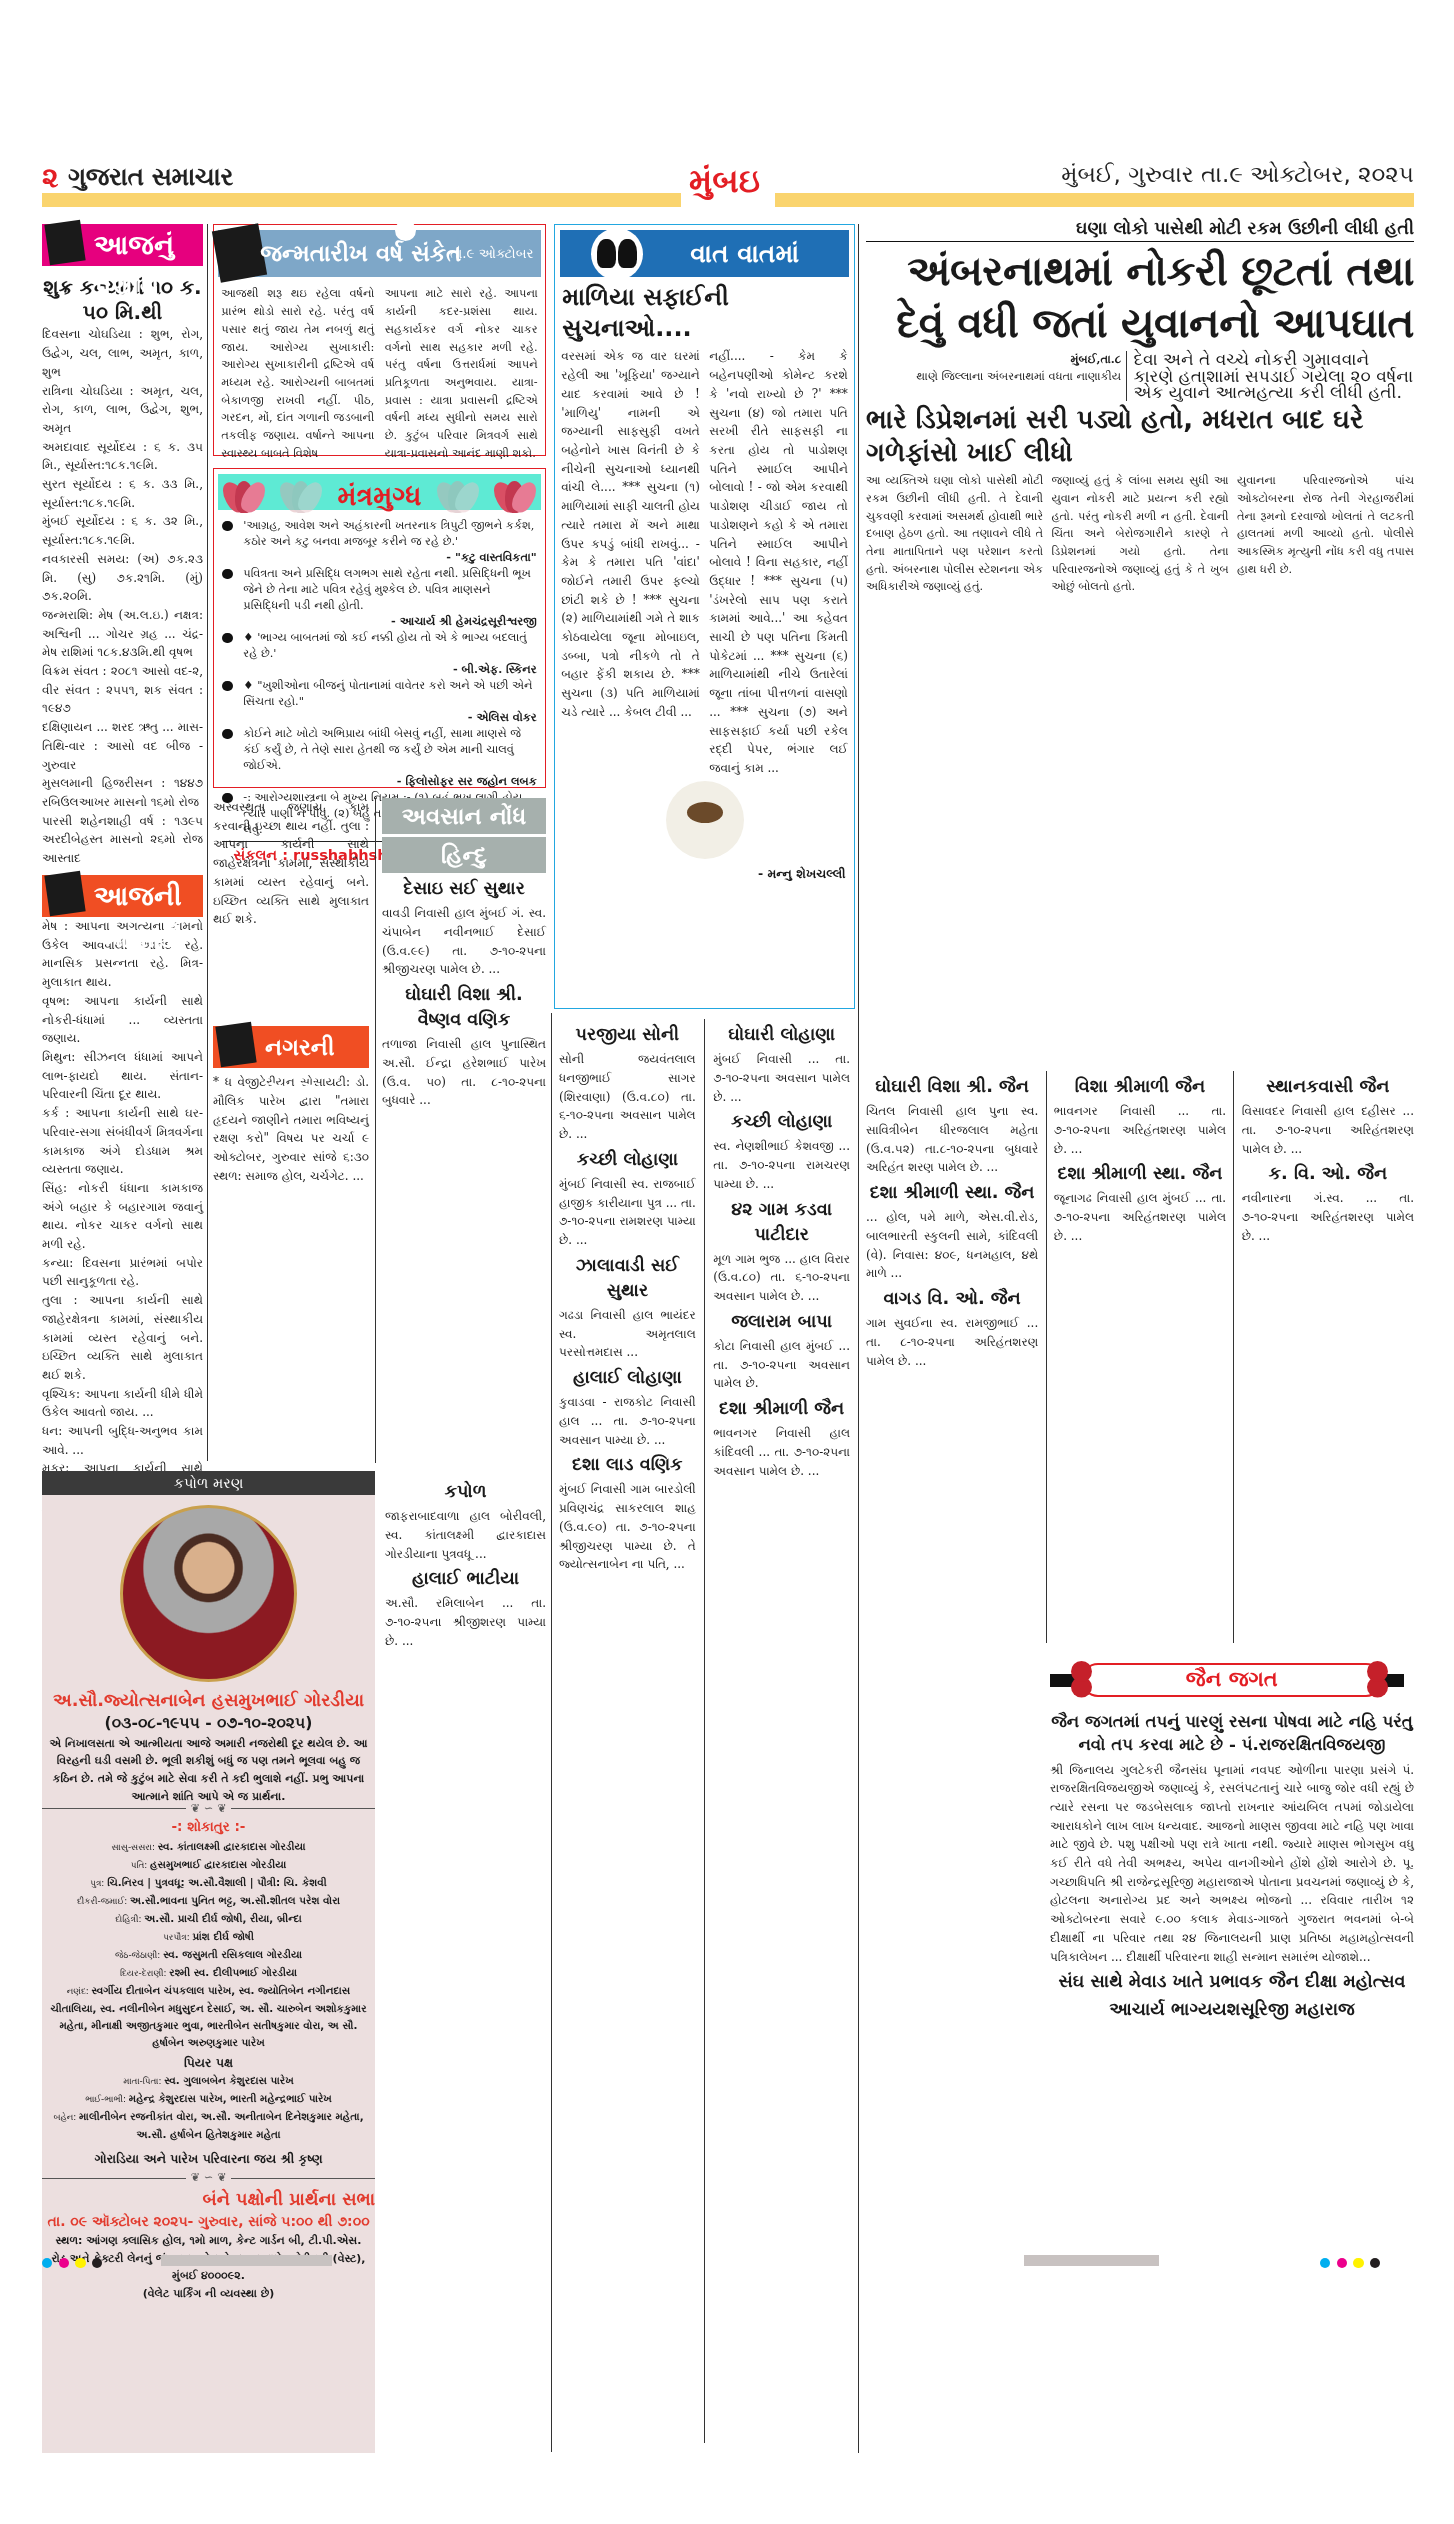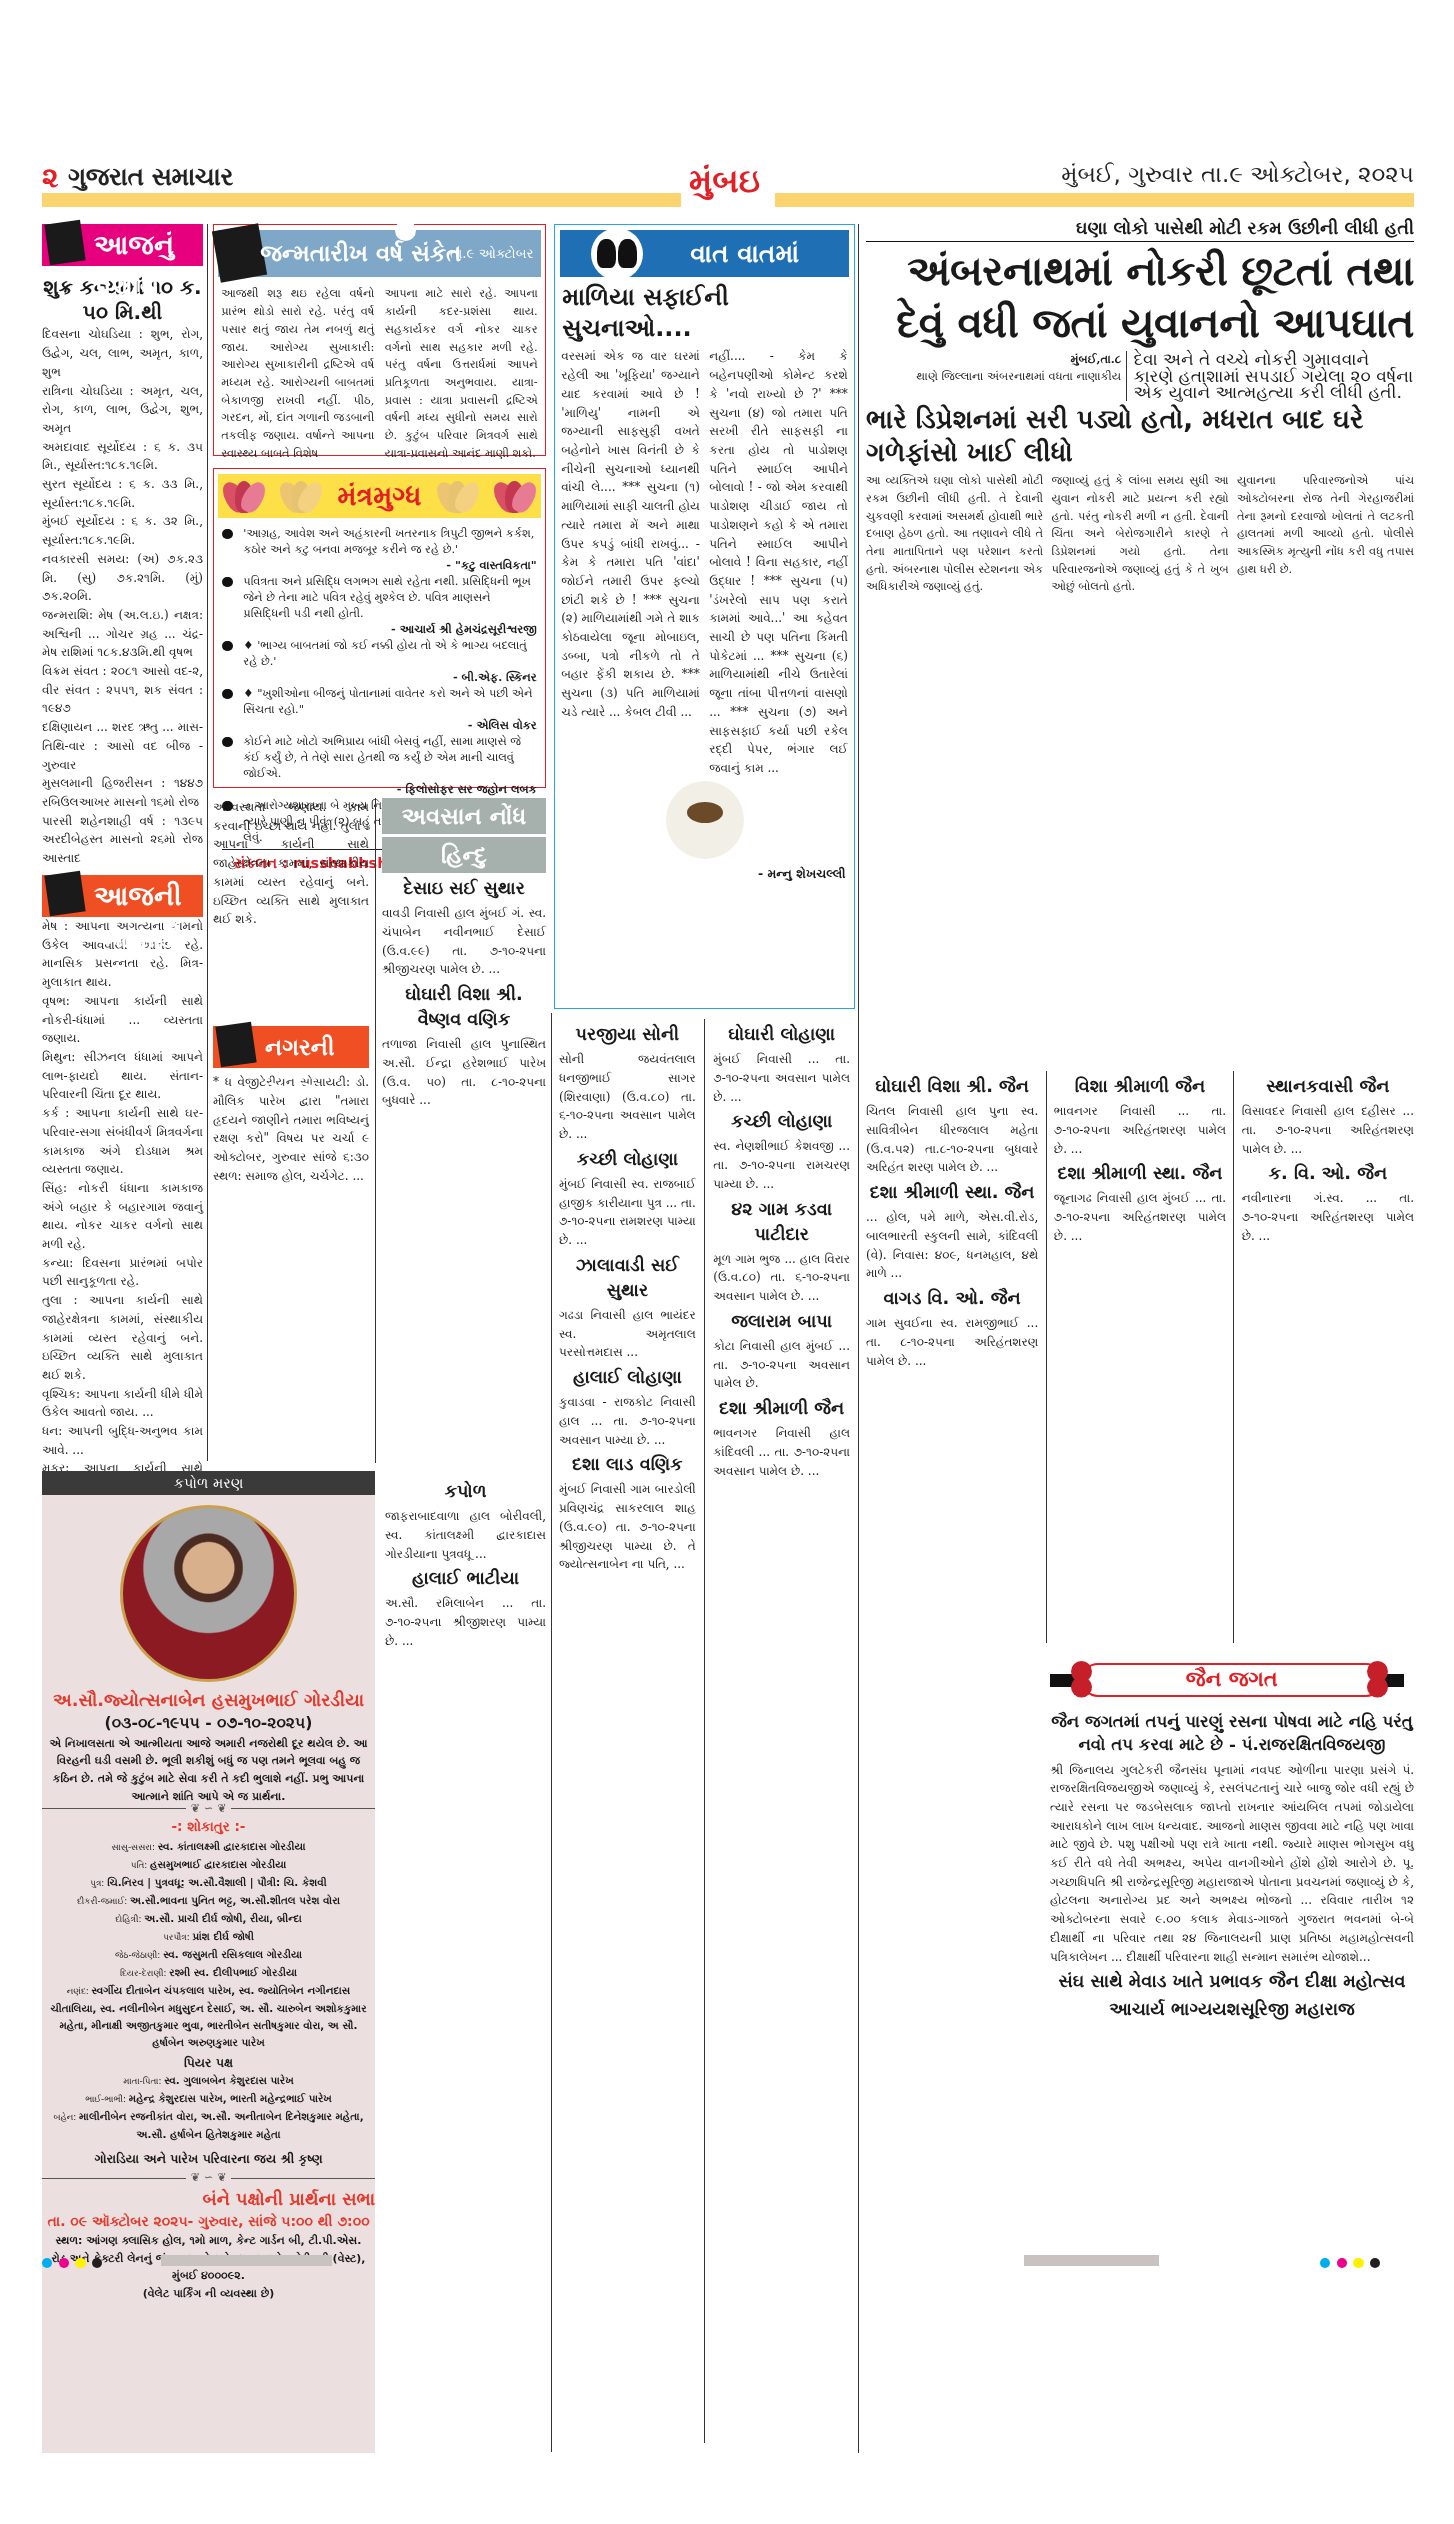--- a/index.html
+++ b/index.html
@@ -37,21 +37,21 @@
   .janma .hdr { background: #7ea7c8; height: 47px; line-height: 47px; font-size: 23px; color: #fff; padding-left: 42px; position: relative; margin: 5.2px 4.2px 0 4.2px; }
   .janma .hdr .sq { position: absolute; left: -2.1px; top: -3.1px; width: 47px; height: 52px; background: #1a1a1a; transform: rotate(-10deg); }
   .janma .hdr .t { position: relative; font-weight: bold; }
   .janma .hdr .d { position: absolute; right: 7.3px; top: 0; font-size: 13.5px; color: #fff; }
   .janma .hdr .dot { position: absolute; left: 177px; top: -10.4px; width: 21px; height: 21px; border-radius: 50%; background: #fff; }
   .janma .body { display: flex; gap: 10.4px; padding: 8.3px 7.3px; }
   .janma .body .txt { flex: 1; font-size: 11.4px; line-height: 17.7px; }
 
   
   .mantra { left: 171px; top: 312px; width: 333px; height: 320px; border: 1.6px solid #e31e24; }
-  .mantra .hdr { margin: 5.2px 4.2px; height: 44px; background: #fde047; position: relative; text-align: center; font-size: 27px; font-weight: bold; color: #e31e24; line-height: 44px; }
+  .mantra .hdr { margin: 5.2px 4.2px; height: 36px; background: #5eead4; position: relative; text-align: center; font-size: 27px; font-weight: bold; color: #e31e24; line-height: 44px; }
   .lotus { position: absolute; top: 3.1px; width: 42px; height: 36px; }
   .lotus i { position: absolute; bottom: 0; width: 18.7px; height: 32px; border-radius: 50% 50% 40% 40%; }
   .mantra ul { list-style: none; padding: 2.1px 8.3px 0 8.3px; }
   .mantra li { font-family: "DejaVu Serif", serif; font-size: 11.4px; line-height: 16px; position: relative; padding-left: 21px; }
   .mantra li .bul { position: absolute; left: 0; top: 3.1px; width: 10.4px; height: 10.4px; border-radius: 50%; background: #111; }
   .mantra .auth { text-align: right; font-weight: bold; }
   .mantra .rule { height: 1px; background: #222; margin: 3.1px 8.3px; }
   .mantra .email { text-align: center; color: #e31e24; font-weight: bold; font-size: 14.5px; line-height: 21px; }
 
   

